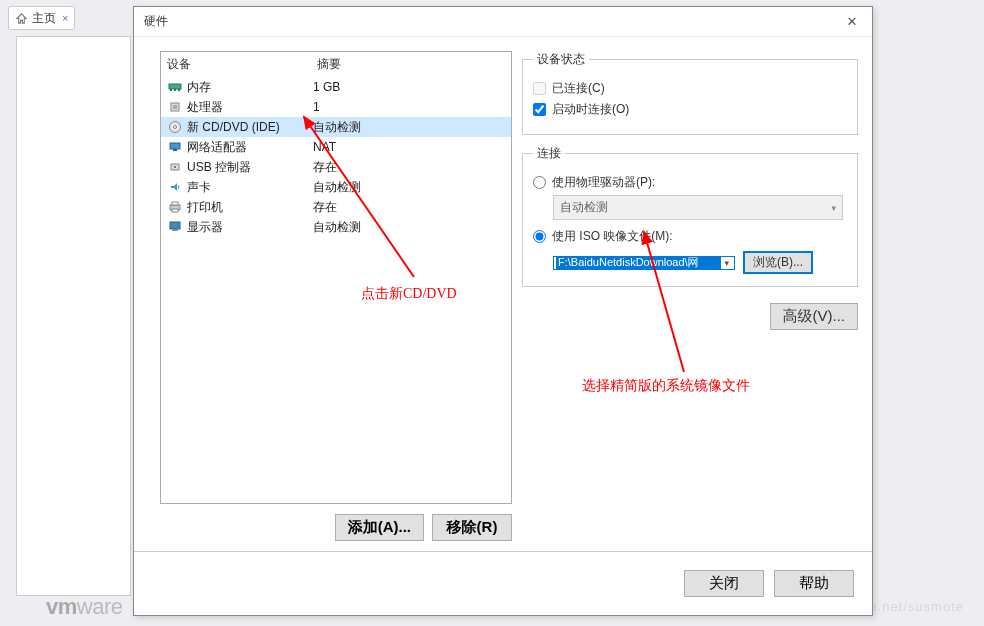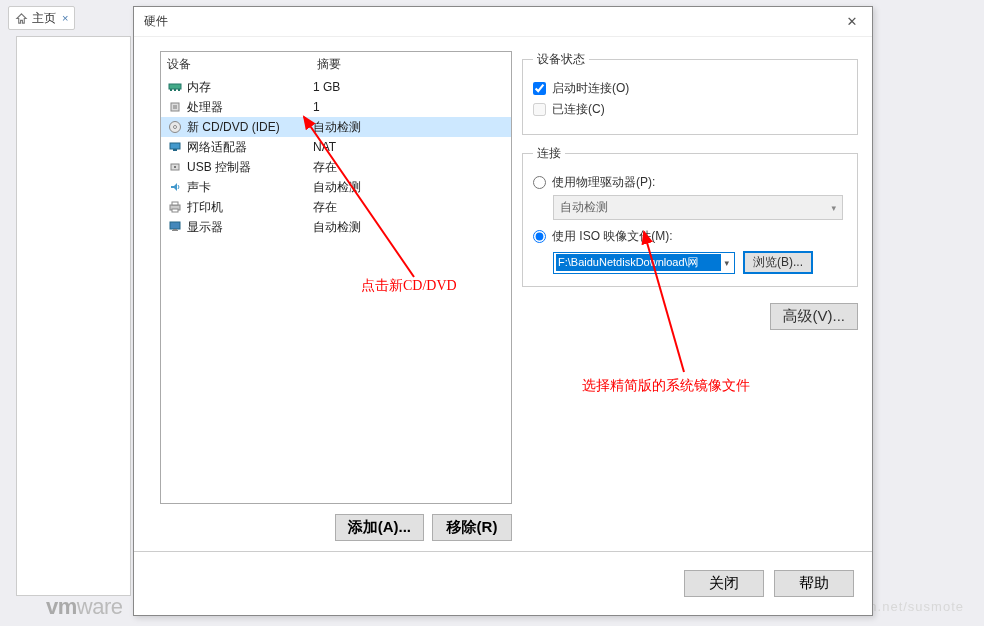--- a/index.html
+++ b/index.html
@@ -37,21 +37,21 @@
     .right-pane { flex: 1; display: flex; flex-direction: column; gap: 10px; font-size: 12px; color: #333; position: relative; }
     fieldset { border: 1px solid #ccc; padding: 8px 10px 12px 10px; }
     legend { font-size: 12px; padding: 0 4px; color: #333; }
     .chk-row, .rad-row { display: flex; align-items: center; gap: 4px; margin: 4px 0; }
     .chk-row input, .rad-row input { margin-right: 2px; }
 
     .combo { background: #f0f0f0; border: 1px solid #ccc; padding: 3px 6px; color: #666; margin: 4px 0 8px 20px; width: 290px; font-size: 12px; display: flex; justify-content: space-between; align-items: center; }
     .combo .arrow { font-size: 9px; color: #888; }
 
     .iso-row { display: flex; gap: 8px; align-items: center; margin: 6px 0 0 20px; }
-    .iso-path { border: 1px solid #0078d7; background: #fff; width: 182px; height: 22px; display: flex; align-items: center; padding: 0 2px; font-size: 11px; overflow: hidden; }
+    .iso-path { border: 1px solid #0078d7; background: #fff; width: 182px; height: 14px; display: flex; align-items: center; padding: 0 2px; font-size: 11px; overflow: hidden; }
     .iso-path .txt { background: #0078d7; color: #fff; white-space: nowrap; overflow: hidden; flex: 1; padding: 1px 2px; }
     .iso-path .arrow { font-size: 9px; color: #555; padding: 0 3px; }
     .browse-btn { border: 2px solid #0078d7; background: #e1e1e1; padding: 1px 8px; font-size: 12px; cursor: pointer; }
 
     .adv-row { display: flex; justify-content: flex-end; margin-top: 6px; }
 
     .footer { height: 64px; border-top: 1px solid #ccc; display: flex; justify-content: flex-end; align-items: center; gap: 10px; padding-right: 18px; }
 
     .annot1 { position: absolute; font-size: 14px; color: #f00; font-family: SimSun, serif; }
     .watermark-vm { position: absolute; left: 46px; bottom: 6px; font-size: 22px; color: #bbb; font-weight: 400; letter-spacing: -0.5px; }
@@ -198,26 +198,26 @@
       <div class="left-buttons">
         <div class="btn">添加(A)...</div>
         <div class="btn">移除(R)</div>
       </div>
     </div>
 
     <div class="right-pane">
       <fieldset>
         <legend>设备状态</legend>
         <label class="chk-row">
+          <input type="checkbox" disabled="" style="">
+          <span>已连接(C)</span>
+        </label>
+        <label class="chk-row">
           <input type="checkbox" checked="" style="">
           <span>启动时连接(O)</span>
-        </label>
-        <label class="chk-row">
-          <input type="checkbox" disabled="" style="">
-          <span>已连接(C)</span>
         </label>
       </fieldset>
 
       <fieldset>
         <legend>连接</legend>
         <label class="rad-row">
           <input type="radio" name="conn" style="">
           <span>使用物理驱动器(P):</span>
         </label>
         <div class="combo">
@@ -235,21 +235,21 @@
           </div>
           <div class="browse-btn">浏览(B)...</div>
         </div>
       </fieldset>
 
       <div class="adv-row">
         <div class="btn">高级(V)...</div>
       </div>
     </div>
 
-    <div class="annot1" style="left:227px; top:240px;text-align:right;">点击新CD/DVD</div>
+    <div class="annot1" style="left:227px; top:248px;text-align:right;">点击新CD/DVD</div>
     <div class="annot1" style="left:448px; top:340px;">选择精简版的系统镜像文件</div>
 
     <svg class="arrow-red" style="left:160px; top:70px;" width="150" height="180">
       <defs>
           <marker id="ah1" markerWidth="8" markerHeight="8" refX="6" refY="3" orient="auto">
             <path d="M0,0 L7,3 L0,6 Z" fill="#f00"></path>
           </marker>
         </defs>
       <line x1="120" y1="170" x2="10" y2="10" stroke="#f00" stroke-width="2" marker-end="url(#ah1)"></line>
     </svg>

